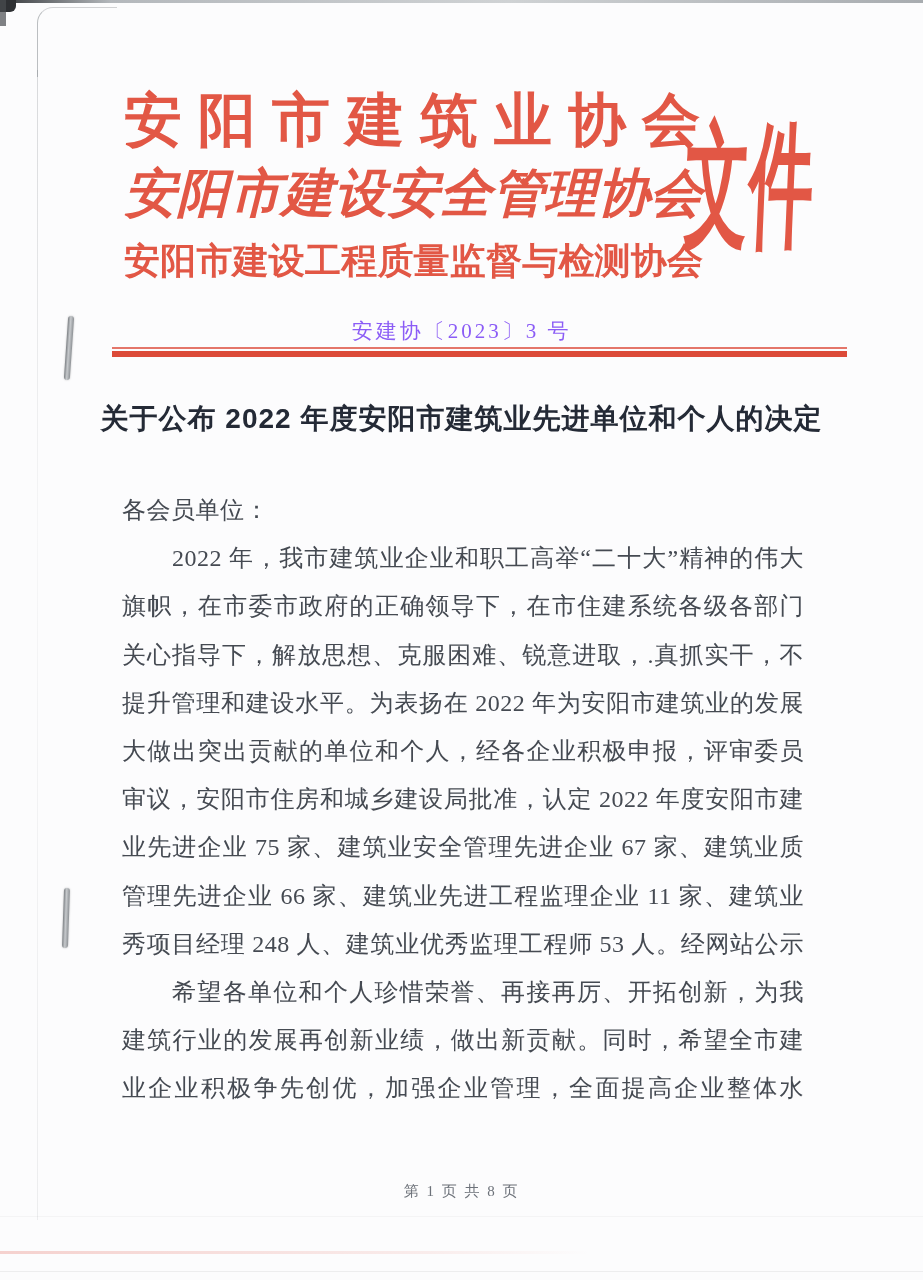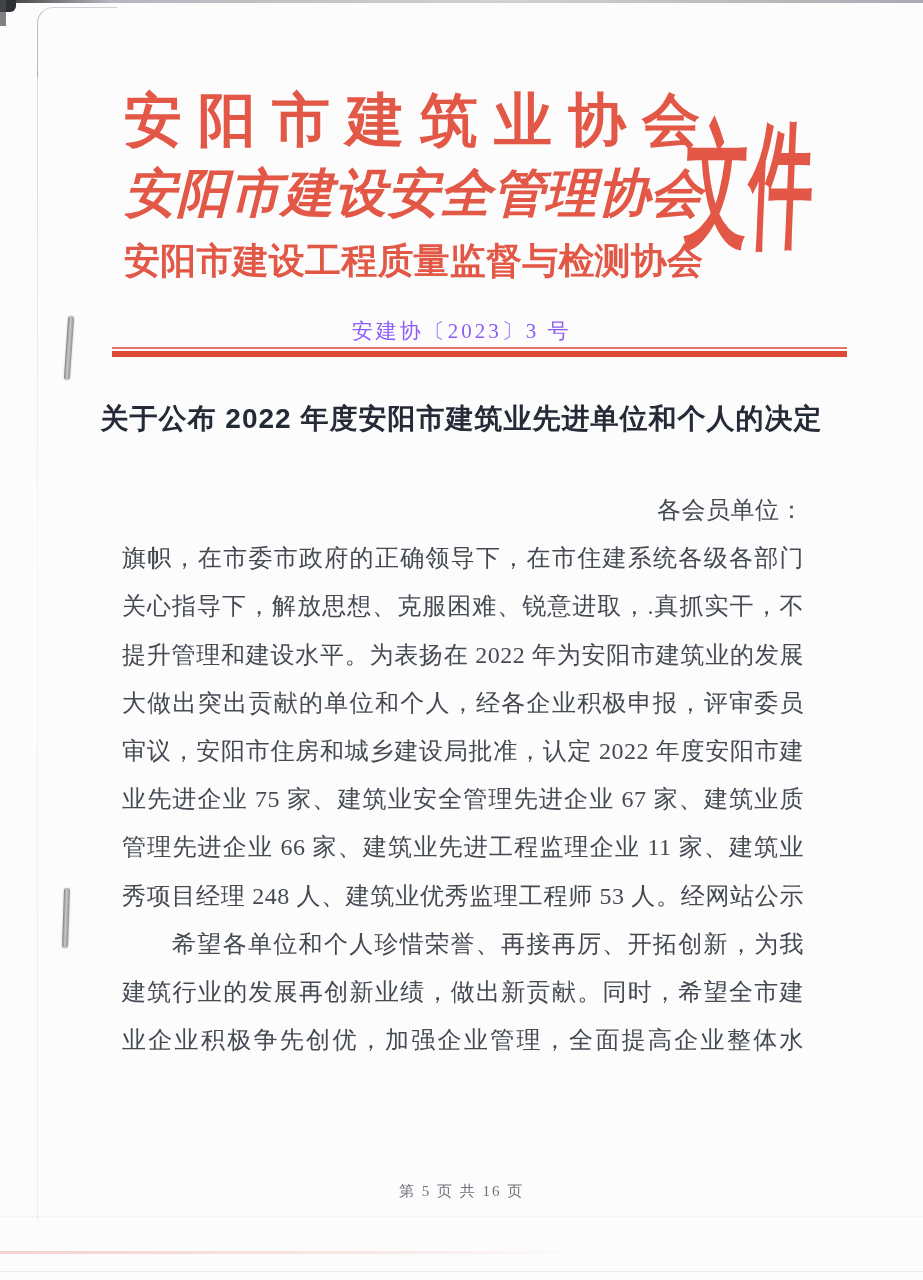--- a/index.html
+++ b/index.html
@@ -96,21 +96,20 @@
   
   .body-block {
     position:absolute; left:122px; top:486px; width:682px;
     color:var(--body-color,#454a52);
     font-size:24px;
   }
   .bline {
     height:48.2px; line-height:48.2px;
     overflow:hidden;
     letter-spacing:0.5px;
-    text-align:right;
   }
   .bline.justify { text-align:justify; text-align-last:justify; }
   .bline.indent  { padding-left:50px; }
   
   .footer {
     position:absolute; left:0; top:1180px; width:100%;
     text-align:center;
     font-size:15px; line-height:22px;
     color:#6d727a; letter-spacing:2px;
   }
@@ -142,28 +141,29 @@
   <div class="doc-number">安建协〔2023〕3 号</div>
   <div class="red-rule">
     <div class="thin"></div>
     <div class="thick"></div>
   </div>
 
   <div class="doc-title">关于公布 2022 年度安阳市建筑业先进单位和个人的决定</div>
 
   <div class="body-block">
     <div class="bline">各会员单位：</div>
+    <div class="bline justify indent">2022 年，我市建筑业企业和职工高举“二十大”精神的伟大</div>
     <div class="bline justify">旗帜，在市委市政府的正确领导下，在市住建系统各级各部门的</div>
     <div class="bline justify">关心指导下，解放思想、克服困难、锐意进取，.真抓实干，不断</div>
     <div class="bline justify">提升管理和建设水平。为表扬在 2022 年为安阳市建筑业的发展壮</div>
     <div class="bline justify">大做出突出贡献的单位和个人，经各企业积极申报，评审委员会</div>
     <div class="bline justify">审议，安阳市住房和城乡建设局批准，认定 2022 年度安阳市建筑</div>
     <div class="bline justify">业先进企业 75 家、建筑业安全管理先进企业 67 家、建筑业质量</div>
     <div class="bline justify">管理先进企业 66 家、建筑业先进工程监理企业 11 家、建筑业优</div>
     <div class="bline justify">秀项目经理 248 人、建筑业优秀监理工程师 53 人。经网站公示 7</div>
     <div class="bline justify indent">希望各单位和个人珍惜荣誉、再接再厉、开拓创新，为我市</div>
     <div class="bline justify">建筑行业的发展再创新业绩，做出新贡献。同时，希望全市建筑</div>
     <div class="bline justify">业企业积极争先创优，加强企业管理，全面提高企业整体水平，</div>
   </div>
 
-  <div class="footer">第 5 页 共 16 页</div>
+  <div class="footer">第 1 页 共 8 页</div>
 
 </div>
 
 </body></html>

